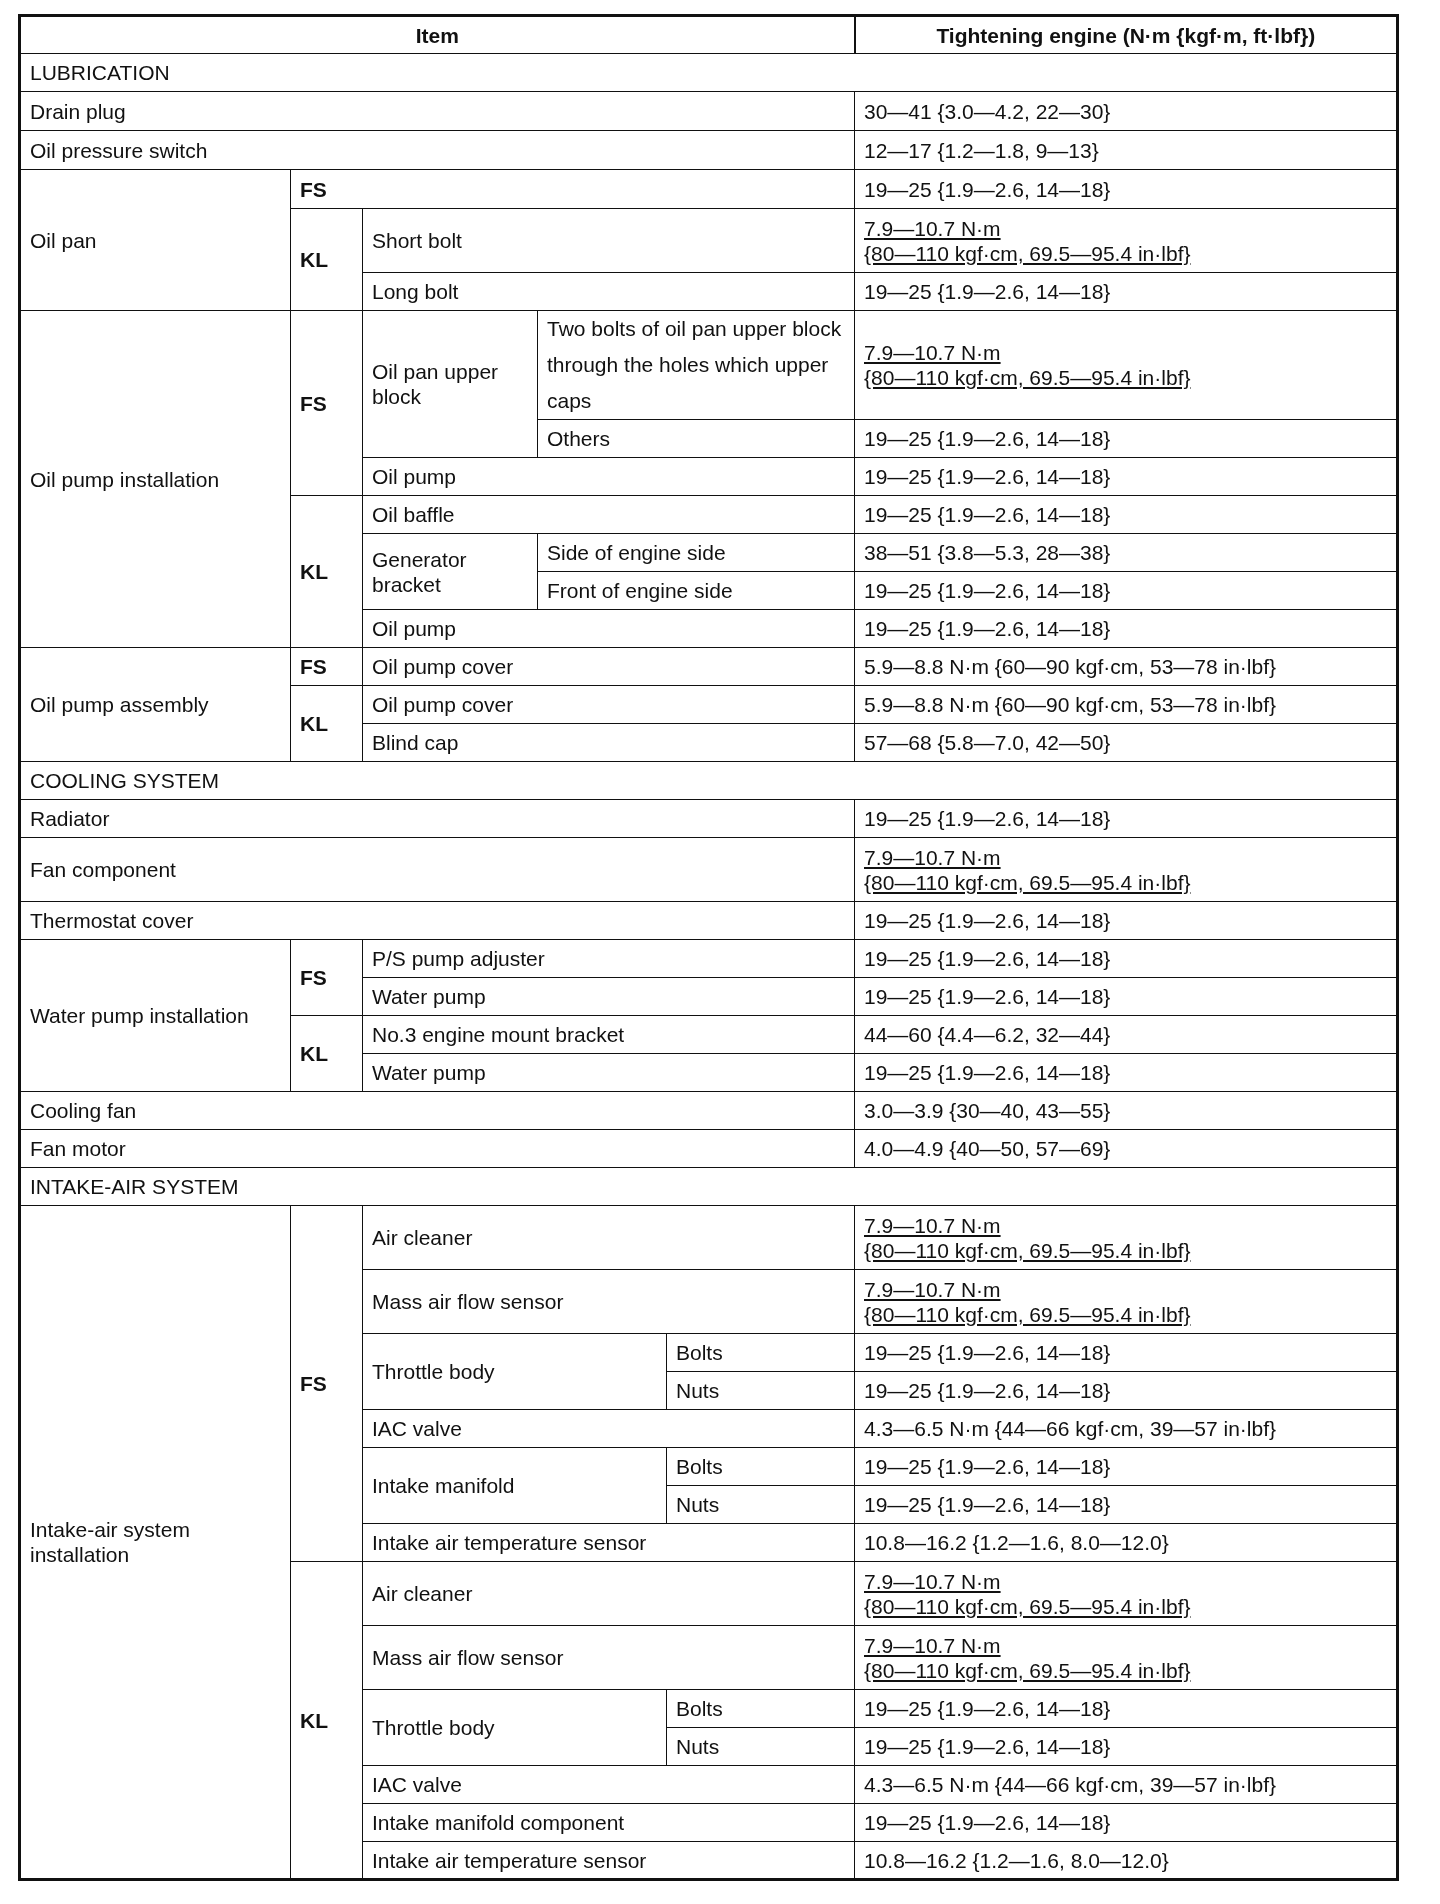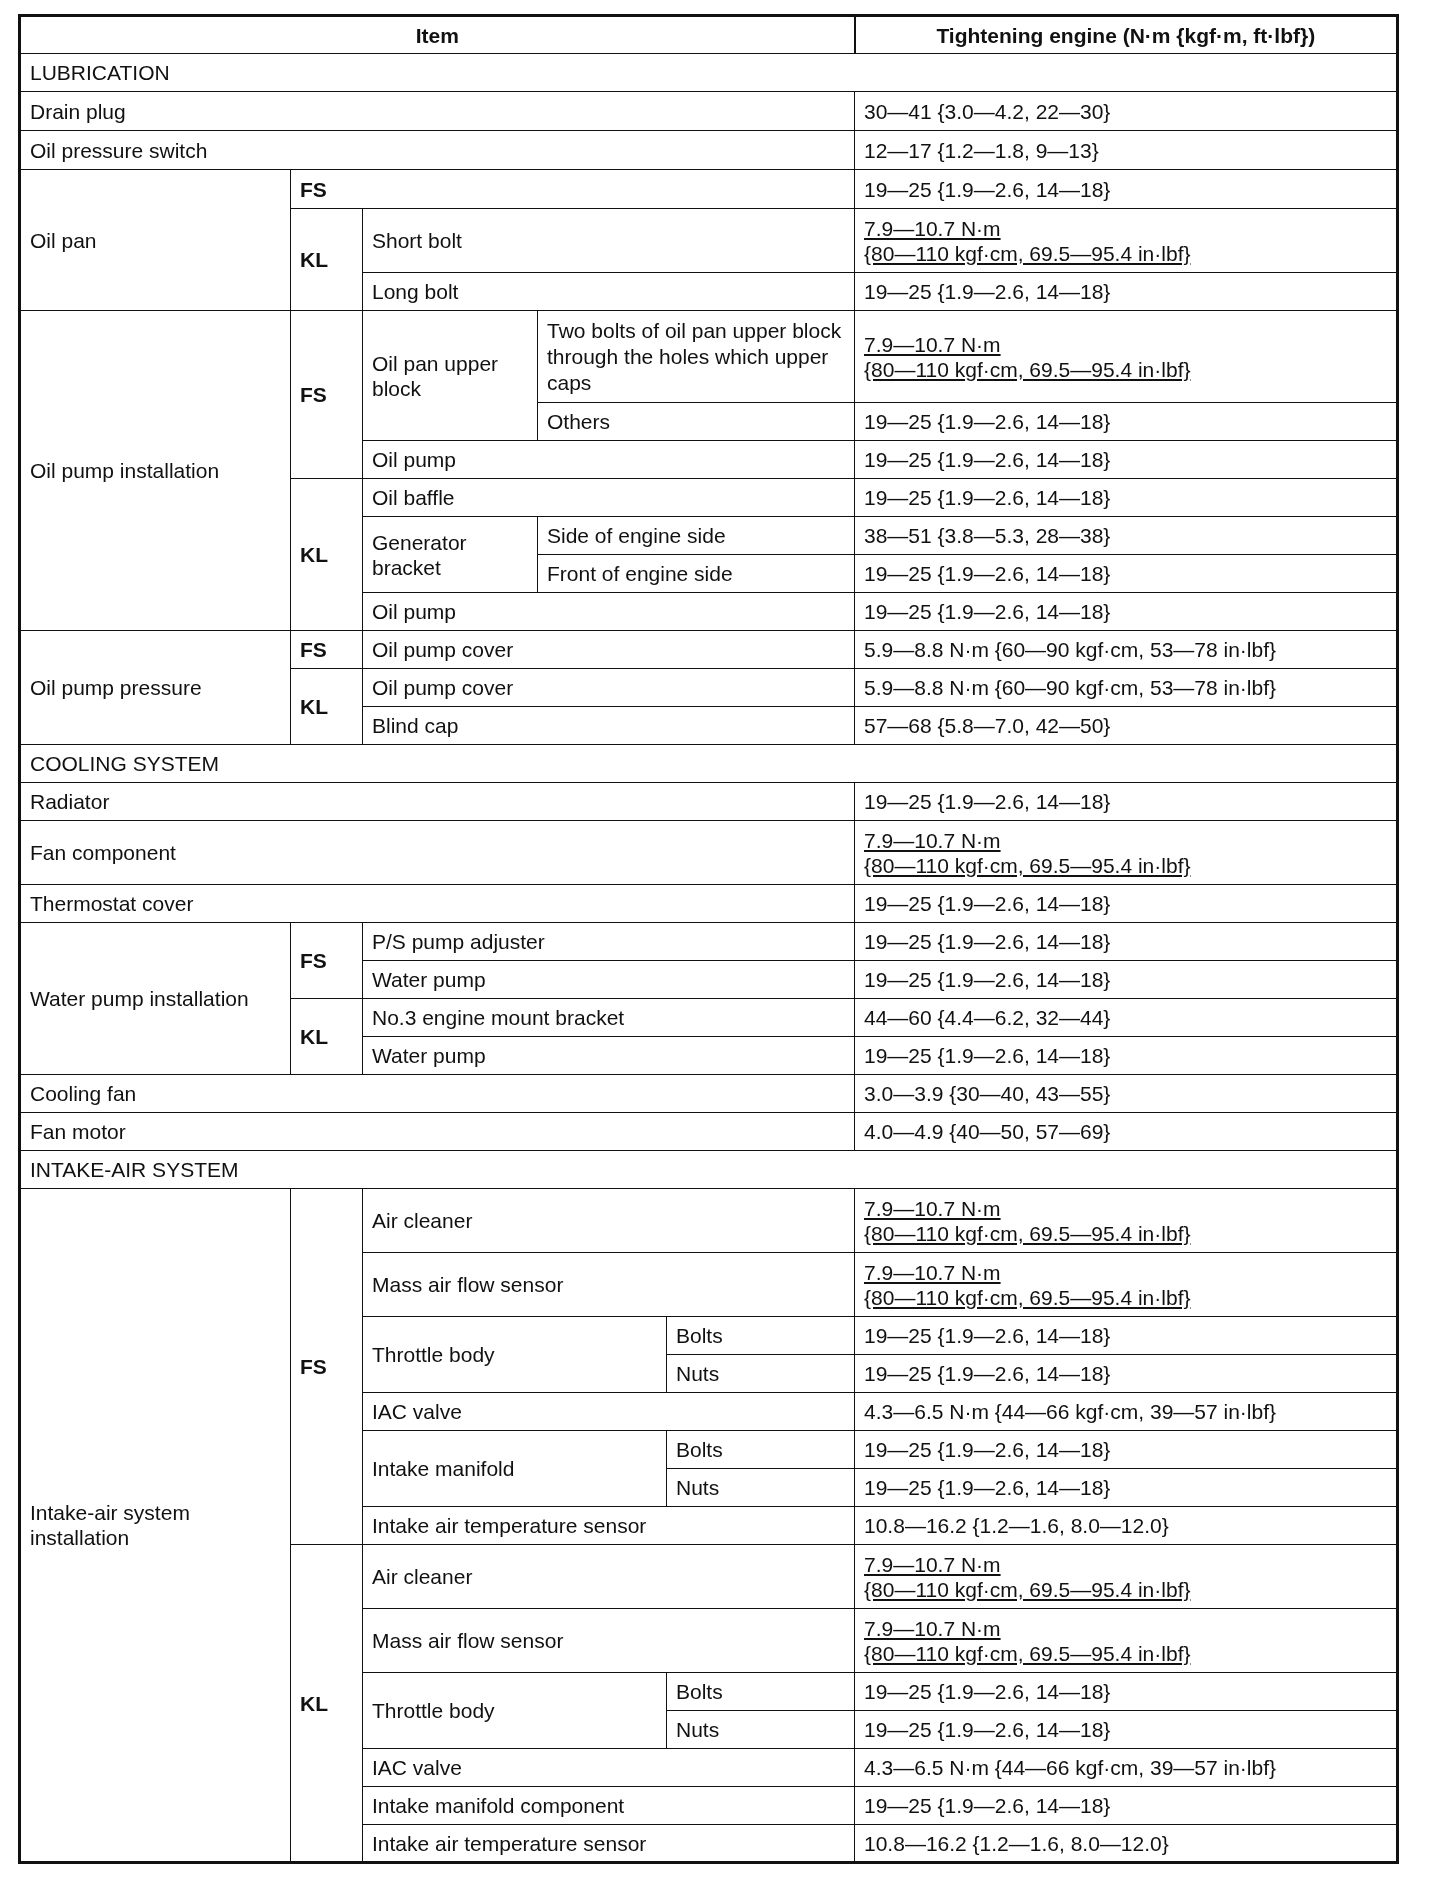--- a/index.html
+++ b/index.html
@@ -60,21 +60,21 @@
   </tr>
   <tr class="h1">
     <td colspan="3">Long bolt</td>
     <td class="val">19—25 {1.9—2.6, 14—18}</td>
   </tr>
 
   <tr style="height:92px">
     <td rowspan="8">Oil pump installation</td>
     <td rowspan="3" class="grp">FS</td>
     <td rowspan="2">Oil pan upper block</td>
-    <td colspan="2" style="line-height:26px">Two bolts of oil pan upper block through the holes which upper caps</td>
+    <td colspan="2" style="line-height:36px">Two bolts of oil pan upper block through the holes which upper caps</td>
     <td class="val ml">7.9—10.7 N·m
 {80—110 kgf·cm, 69.5—95.4 in·lbf}</td>
   </tr>
   <tr class="h1">
     <td colspan="2">Others</td>
     <td class="val">19—25 {1.9—2.6, 14—18}</td>
   </tr>
   <tr class="h1">
     <td colspan="3">Oil pump</td>
     <td class="val">19—25 {1.9—2.6, 14—18}</td>
@@ -94,21 +94,21 @@
     <td class="val">19—25 {1.9—2.6, 14—18}</td>
   </tr>
   <tr class="h1">
     <td colspan="3">Oil pump</td>
     <td class="val">19—25 {1.9—2.6, 14—18}</td>
   </tr>
 
   <tr style="height:0"></tr>
 
   <tr class="h1">
-    <td rowspan="3">Oil pump pressure</td>
+    <td rowspan="3">Oil pump assembly</td>
     <td class="grp">FS</td>
     <td colspan="3">Oil pump cover</td>
     <td class="val">5.9—8.8 N·m {60—90 kgf·cm, 53—78 in·lbf}</td>
   </tr>
   <tr class="h1">
     <td rowspan="2" class="grp">KL</td>
     <td colspan="3">Oil pump cover</td>
     <td class="val">5.9—8.8 N·m {60—90 kgf·cm, 53—78 in·lbf}</td>
   </tr>
   <tr class="h1">

